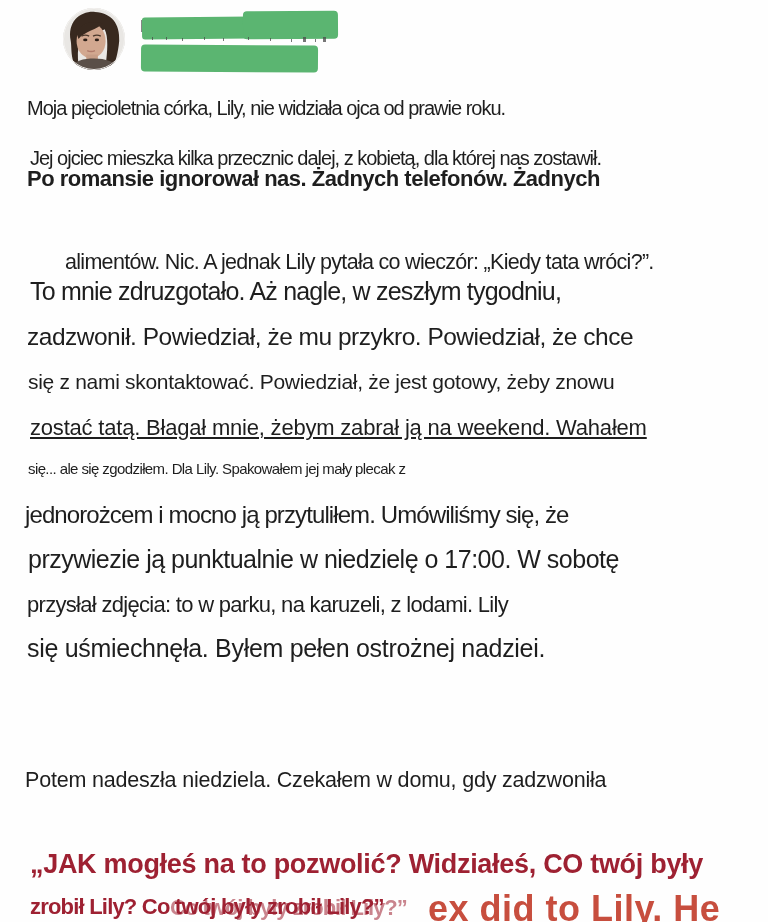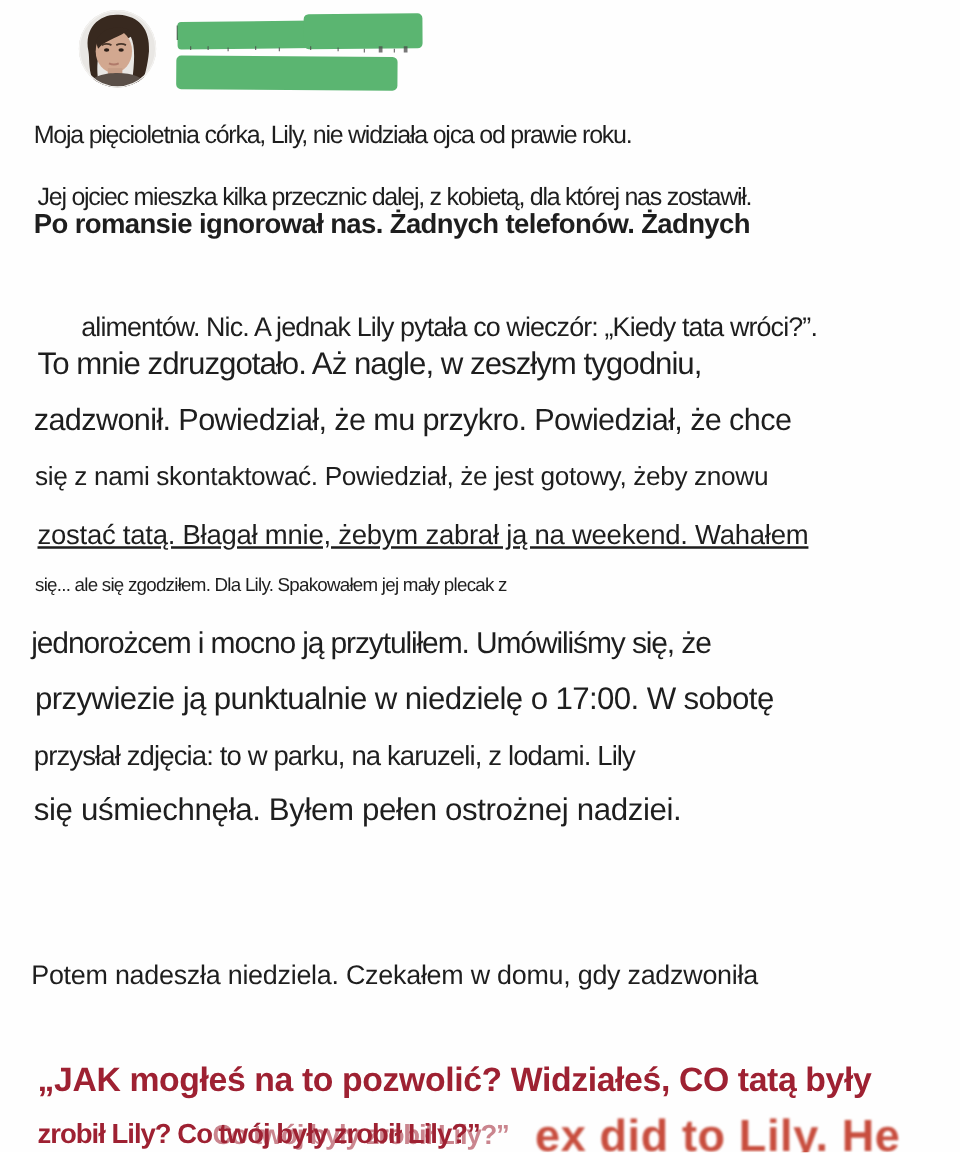--- a/index.html
+++ b/index.html
@@ -82,18 +82,18 @@
   <div class="line" style="left:28px;top:371px;font-size:21px;letter-spacing:-.3px;">się z nami skontaktować. Powiedział, że jest gotowy, żeby znowu</div>
   <div class="line" style="left:30px;top:417px;font-size:22px;letter-spacing:-.2px;text-decoration:underline;">zostać tatą. Błagał mnie, żebym zabrał ją na weekend. Wahałem</div>
   <div class="line" style="left:28px;top:461px;font-size:15px;letter-spacing:-.6px;">się... ale się zgodziłem. Dla Lily. Spakowałem jej mały plecak z</div>
   <div class="line" style="left:25px;top:503px;font-size:24px;letter-spacing:-.9px;">jednorożcem i mocno ją przytuliłem. Umówiliśmy się, że</div>
   <div class="line" style="left:28px;top:547px;font-size:25px;letter-spacing:-.5px;">przywiezie ją punktualnie w niedzielę o 17:00. W sobotę</div>
   <div class="line" style="left:27px;top:594px;font-size:22px;letter-spacing:-.7px;">przysłał zdjęcia: to w parku, na karuzeli, z lodami. Lily</div>
   <div class="line" style="left:27px;top:636px;font-size:25px;letter-spacing:-.3px;">się uśmiechnęła. Byłem pełen ostrożnej nadziei.</div>
 
   <div class="line" style="left:25px;top:770px;font-size:21.5px;letter-spacing:-.2px;">Potem nadeszła niedziela. Czekałem w domu, gdy zadzwoniła</div>
 
-  <div class="line red" style="left:30px;top:851px;font-size:27px;letter-spacing:-.3px;">„JAK mogłeś na to pozwolić? Widziałeś, CO tatą były</div>
+  <div class="line red" style="left:30px;top:851px;font-size:27px;letter-spacing:-.3px;">„JAK mogłeś na to pozwolić? Widziałeś, CO twój były</div>
   <div class="line ghost-en" style="left:428px;top:891px;font-size:36px;z-index:1;">ex did to Lily. He</div>
   <div class="line red ghost-pl" style="left:170px;top:897px;font-size:22px;letter-spacing:-1px;z-index:2;">Co twój były zrobił Lily?”</div>
   <div class="line red" style="left:30px;top:896px;font-size:22px;letter-spacing:-.8px;z-index:3;">zrobił Lily? Co twój były zrobił Lily?”</div>
 
 </div>
 
 </body></html>

